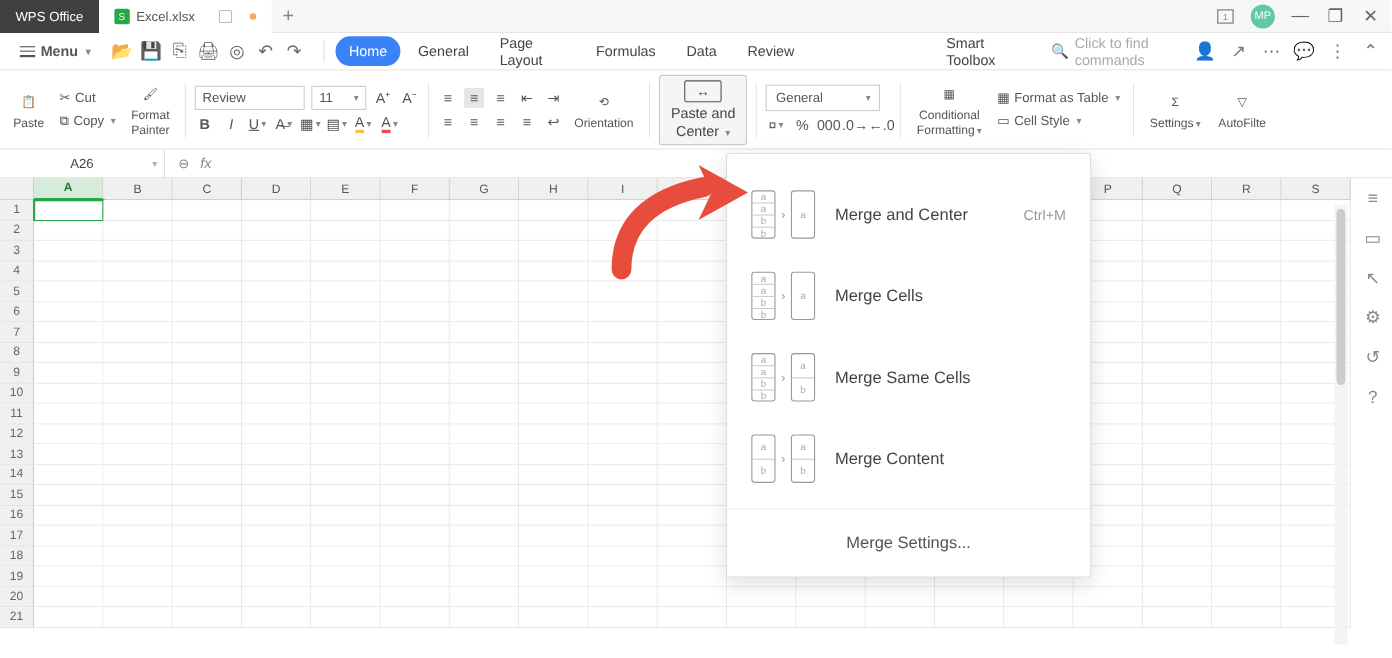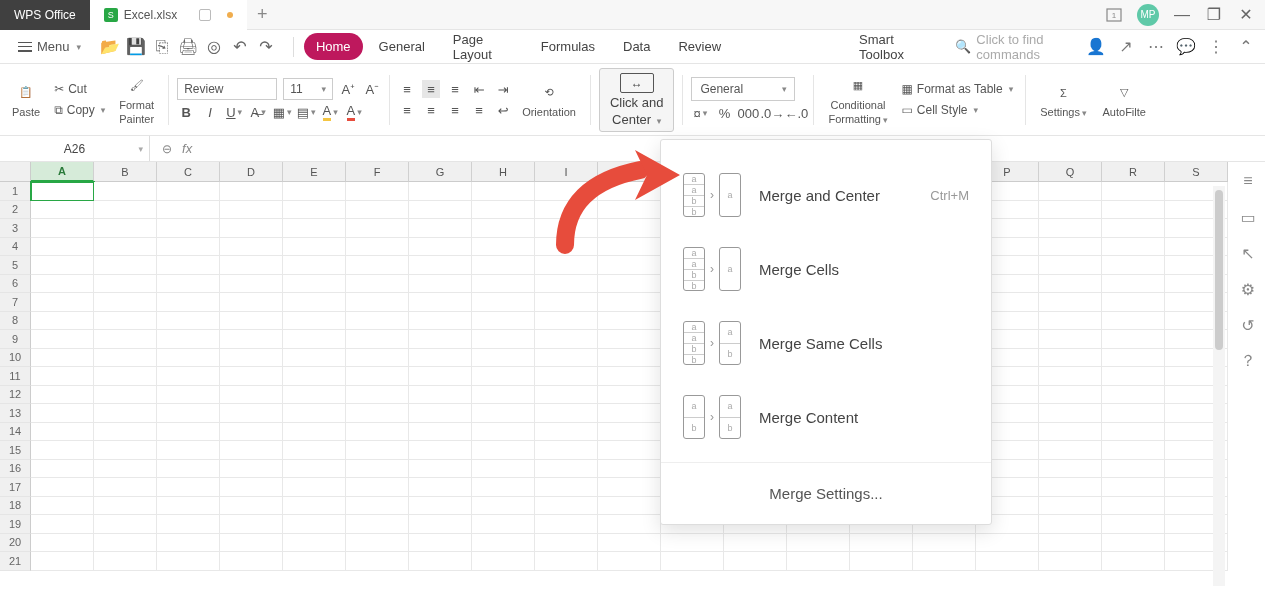--- a/index.html
+++ b/index.html
@@ -14,27 +14,27 @@
 .tab-indicator { width: 12px; height: 12px; border: 1.5px solid #bbb; border-radius: 2px; margin-left: 16px; }
 .tab-dot { width: 6px; height: 6px; background: #f0ad4e; border-radius: 50%; margin-left: 10px; }
 .add-tab { width: 30px; text-align: center; color: #888; font-size: 18px; }
 .titlebar-right { margin-left: auto; display: flex; align-items: center; gap: 14px; padding-right: 10px; }
 .titlebar-right .tb-icon { width: 18px; height: 18px; display: flex; align-items: center; justify-content: center; color: #888; font-size: 13px; }
 .avatar { width: 22px; height: 22px; border-radius: 50%; background: #5fc9a8; color: #fff; font-size: 10px; display: flex; align-items: center; justify-content: center; }
 .win-btn { width: 18px; height: 18px; display: flex; align-items: center; justify-content: center; color: #666; }
 
 
 .ribbon-tabs { height: 34px; display: flex; align-items: center; padding: 0 10px; gap: 4px; border-bottom: 1px solid #e5e5e5; }
-.menu-btn { display: flex; align-items: center; gap: 5px; padding: 4px 8px; font-size: 13px; color: #555; }
+.menu-btn { display: flex; align-items: center; gap: 5px; padding: 4px 8px; font-size: 13px; color: #555; font-weight: bold; }
 .hamburger { width: 14px; height: 10px; display: flex; flex-direction: column; justify-content: space-between; }
 .hamburger span { height: 1.5px; background: #555; }
 .qat { display: flex; gap: 8px; margin: 0 8px; }
 .qat-icon { width: 18px; height: 18px; color: #666; display: flex; align-items: center; justify-content: center; }
 .rtab { padding: 6px 12px; font-size: 13px; color: #444; border-radius: 14px; }
-.rtab.active { background: #be185d; color: #fff; }
+.rtab.active { background: #3b82f6; color: #fff; }
 .search-hint { margin-left: 12px; display: flex; gap: 5px; align-items: center; color: #aaa; font-size: 13px; }
 .ribbon-right { margin-left: auto; display: flex; align-items: center; gap: 12px; color: #777; }
 .rb-ic { width: 18px; height: 18px; display: flex; align-items: center; justify-content: center; }
 
 
 .toolbar { height: 72px; display: flex; align-items: center; padding: 0 6px; border-bottom: 1px solid #e5e5e5; gap: 4px; overflow: hidden; }
 .tb-group { display: flex; flex-direction: column; gap: 3px; justify-content: center; }
 .tb-stack { display: flex; flex-direction: column; align-items: center; padding: 0 6px; font-size: 11px; color: #555; gap: 2px; }
 .tb-big-ic { width: 22px; height: 22px; color: #555; display:flex; align-items:center; justify-content:center; }
 .tb-row { display: flex; align-items: center; gap: 6px; }
@@ -243,21 +243,21 @@
       <div class="ic">↩</div>
     </div>
   </div>
   <div class="tb-stack">
     <div class="tb-big-ic">⟲</div>
     <span>Orientation</span>
   </div>
   <div class="sep"></div>
   <div class="merge-btn">
     <div class="merge-ic"></div>
-    <span>Click and</span>
+    <span>Paste and</span>
     <span><span>Center</span> <span class="caret">▾</span></span>
   </div>
   <div class="sep"></div>
   <div class="tb-group">
     <div class="num-fmt">
         <span>General</span>
         <span class="caret">▾</span>
       </div>
     <div class="tb-row">
       <div class="ic">¤<span class="caret">▾</span></div>

